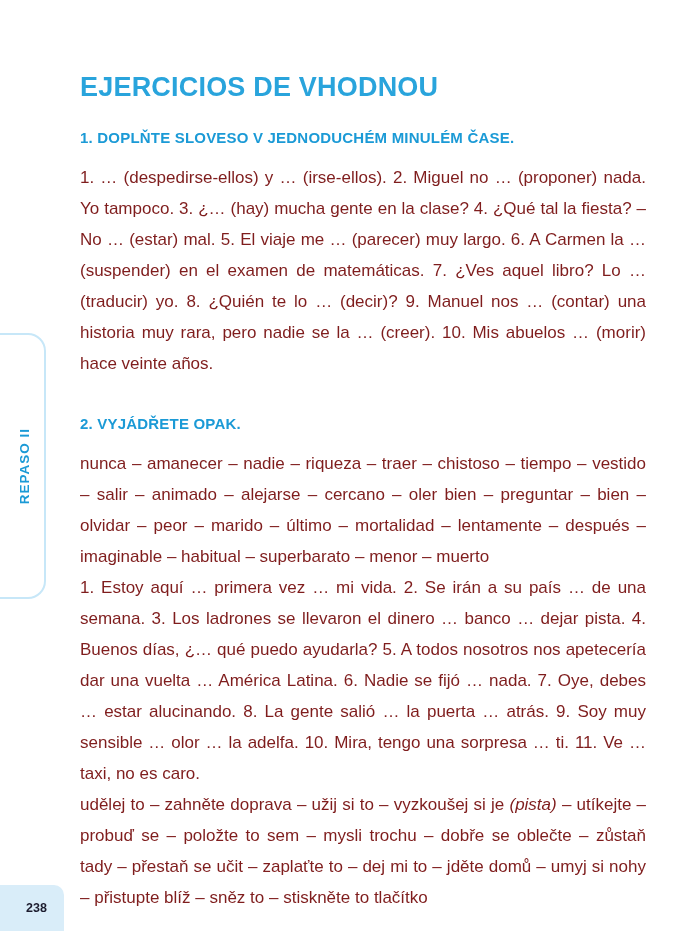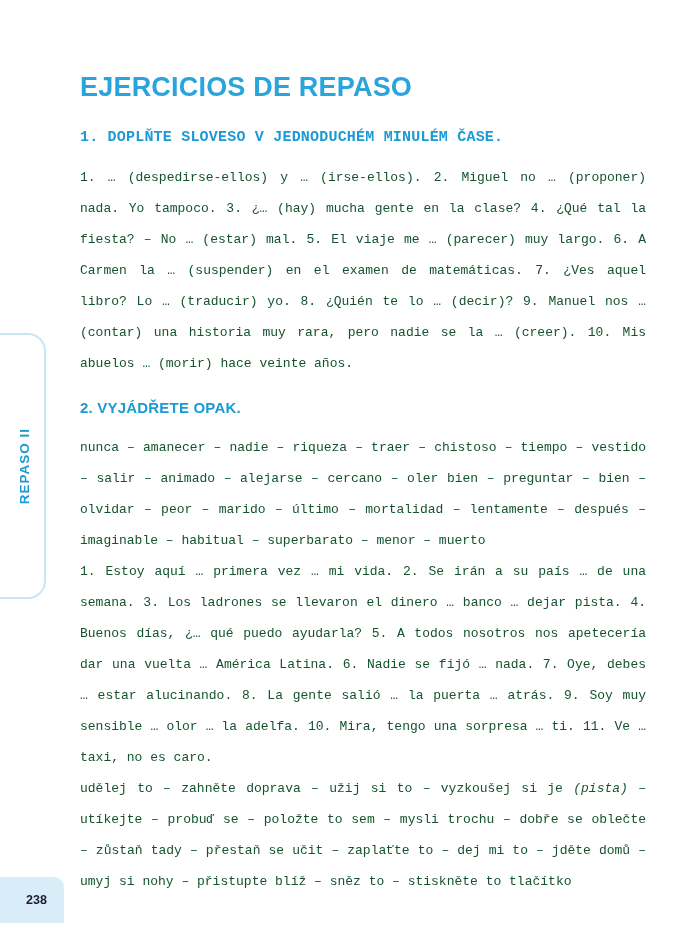--- a/index.html
+++ b/index.html
@@ -25,29 +25,29 @@
     font-size: 27px;
     font-weight: bold;
     color: #29a4dc;
     letter-spacing: 0.2px;
     margin-bottom: 26px;
   }
   .section-heading {
     font-size: 15px;
     font-weight: bold;
     color: #1b9ad6;
-    margin-top: 20px;
+    margin-top: 36px;
     margin-bottom: 16px;
     letter-spacing: 0.2px;
   }
   .exercise-text {
-    font-family: Liberation Mono, monospace;
-    font-size: 13px;
+    font-family: Liberation Sans, sans-serif;
+    font-size: 17px;
     line-height: 31px;
-    color: #14532d;
+    color: #7f1d1d;
     text-align: justify;
   }
   .italic { font-style: italic; }
   
   .sidebar-tab {
     position: absolute;
     left: -26px;
     top: 333px;
     width: 72px;
     height: 266px;
@@ -65,21 +65,21 @@
     font-size: 13.5px;
     font-weight: bold;
     color: #1b9ad6;
     letter-spacing: 1px;
     white-space: nowrap;
   }
   
   .pagenum-strip {
     position: absolute;
     left: 0;
-    bottom: 16px;
+    bottom: 8px;
     width: 64px;
     height: 46px;
     background: #d9edf9;
     border-top-right-radius: 10px;
     display: flex;
     align-items: center;
   }
   .page-number {
     font-size: 12.5px;
     font-weight: bold;
@@ -91,23 +91,23 @@
 <body>
 
 <div class="page">
 
   <div class="sidebar-tab">
     <span class="sidebar-tab-label">REPASO II</span>
   </div>
 
   <div class="content">
 
-    <h1 class="page-title">EJERCICIOS DE REPASO</h1>
+    <h1 class="page-title">EJERCICIOS DE VHODNOU</h1>
 
-    <h2 class="section-heading" style="margin-top:0;font-family:Liberation Mono, monospace;">1. DOPLŇTE SLOVESO V JEDNODUCHÉM MINULÉM ČASE.</h2>
+    <h2 class="section-heading" style="margin-top:0;">1. DOPLŇTE SLOVESO V JEDNODUCHÉM MINULÉM ČASE.</h2>
     <p class="exercise-text">1. … (despedirse-ellos) y … (irse-ellos). 2. Miguel no … (proponer) nada. Yo tampoco. 3. ¿… (hay) mucha gente en la clase? 4. ¿Qué tal la fiesta? – No … (estar) mal. 5. El viaje me … (parecer) muy largo. 6. A Carmen la … (suspender) en el examen de matemáticas. 7. ¿Ves aquel libro? Lo … (traducir) yo. 8. ¿Quién te lo … (decir)? 9. Manuel nos … (contar) una historia muy rara, pero nadie se la … (creer). 10. Mis abuelos … (morir) hace veinte años.</p>
 
     <h2 class="section-heading">2. VYJÁDŘETE OPAK.</h2>
     <p class="exercise-text">nunca – amanecer – nadie – riqueza – traer – chistoso – tiempo – vestido – salir – animado – alejarse – cercano – oler bien – preguntar – bien – olvidar – peor – marido – último – mortalidad – lentamente – después – imaginable – habitual – superbarato – menor – muerto</p>
 
     <p class="exercise-text">1. Estoy aquí … primera vez … mi vida. 2. Se irán a su país … de una semana. 3. Los ladrones se llevaron el dinero … banco … dejar pista. 4. Buenos días, ¿… qué puedo ayudarla? 5. A todos nosotros nos apetecería dar una vuelta … América Latina. 6. Nadie se fijó … nada. 7. Oye, debes … estar alucinando. 8. La gente salió … la puerta … atrás. 9. Soy muy sensible … olor … la adelfa. 10. Mira, tengo una sorpresa … ti. 11. Ve … taxi, no es caro.</p>
 
     <p class="exercise-text"><span>udělej to – zahněte doprava – užij si to – vyzkoušej si je </span><span class="italic">(pista)</span><span> – utíkejte – probuď se – položte to sem – mysli trochu – dobře se oblečte – zůstaň tady – přestaň se učit – zaplaťte to – dej mi to – jděte domů – umyj si nohy – přistupte blíž – sněz to – stiskněte to tlačítko</span></p>
 
   </div>

